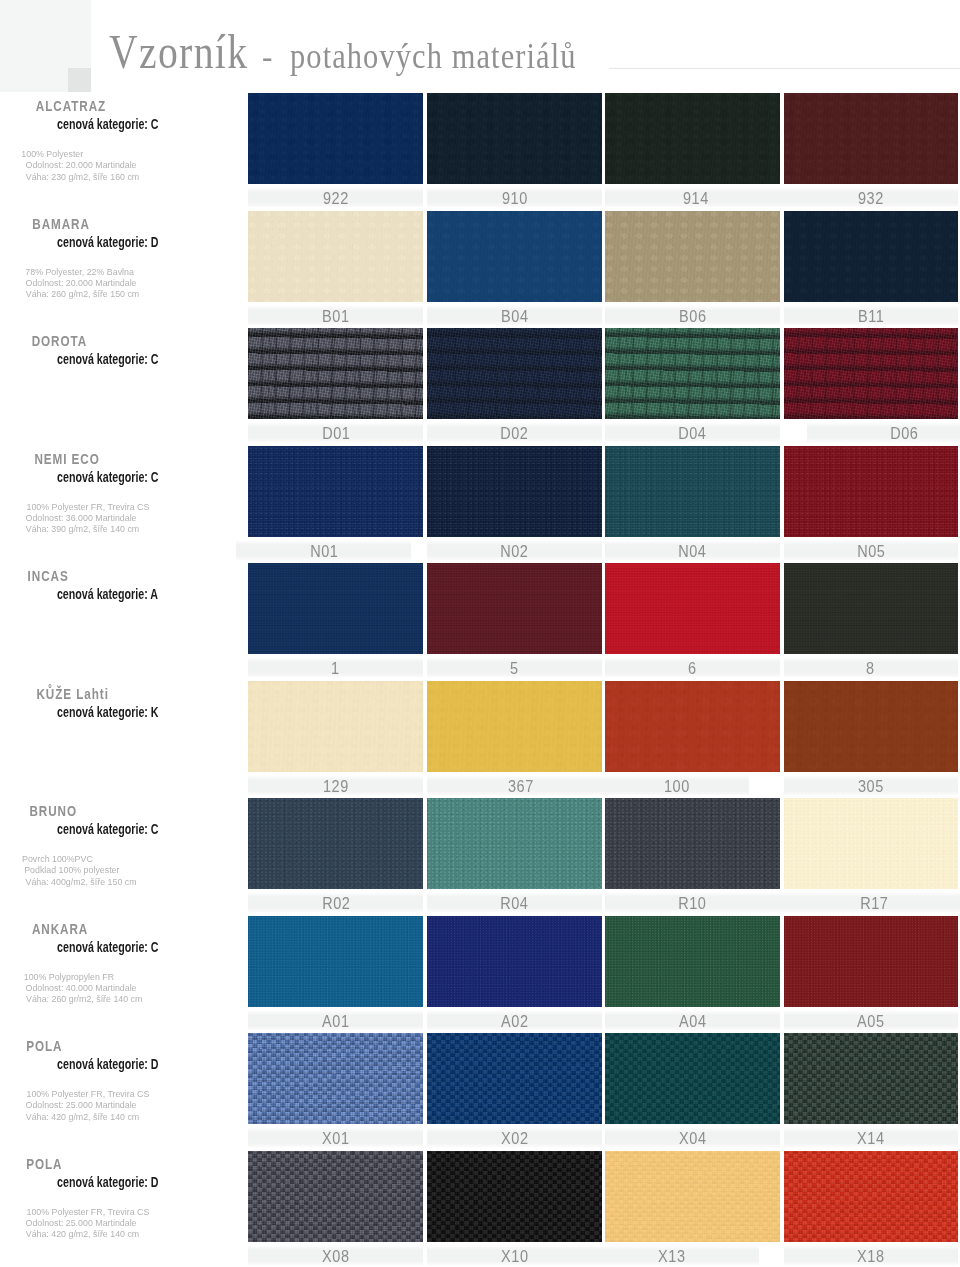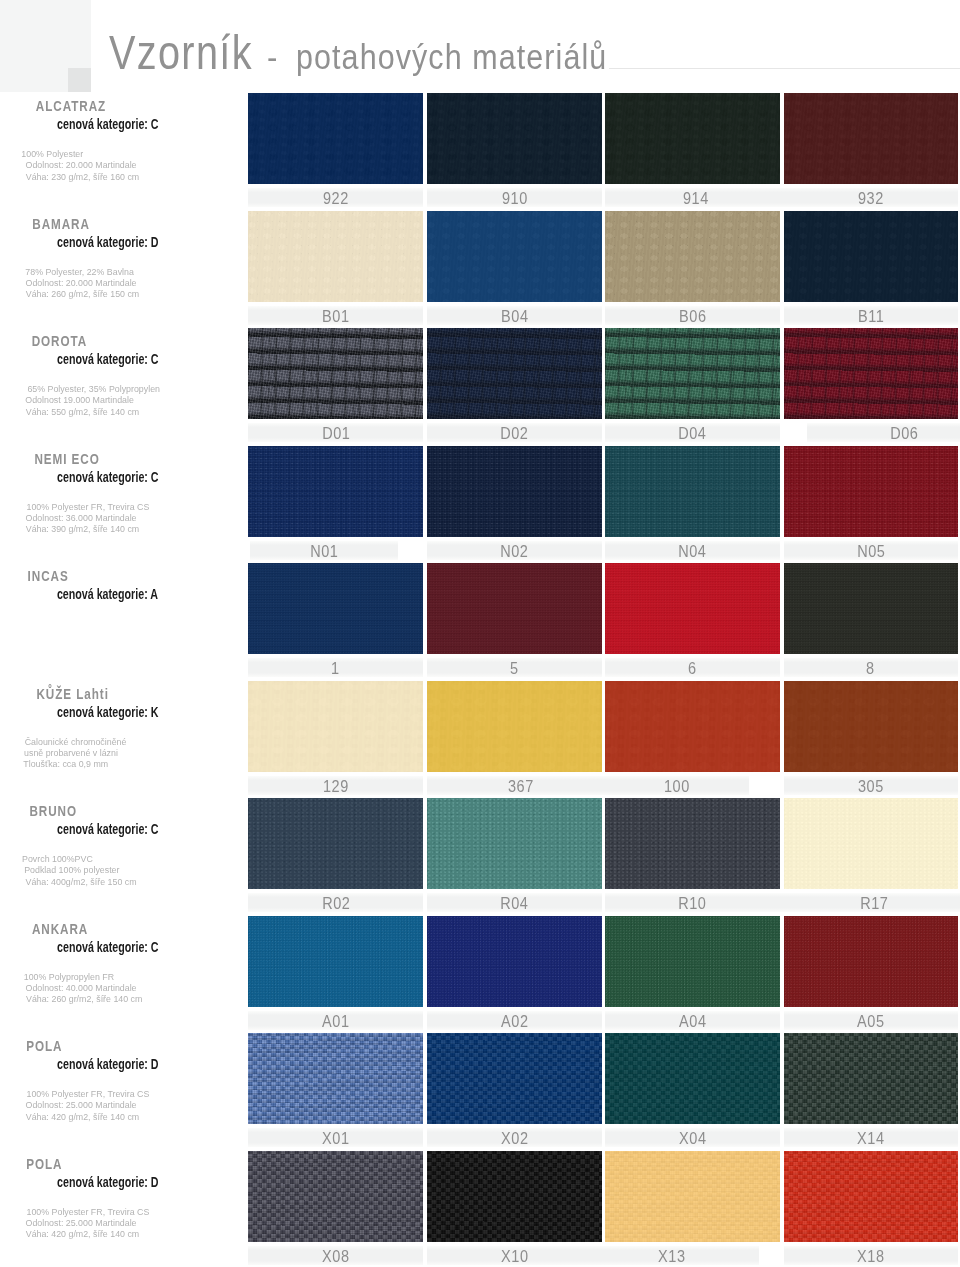--- a/index.html
+++ b/index.html
@@ -1,21 +1,21 @@
 <!DOCTYPE html>
 <html><head>
 <meta charset="utf-8">
 <style>
   html,body{margin:0;padding:0;background:#fff;}
   body{width:960px;height:1267px;font-family:"Liberation Sans",sans-serif;overflow:hidden;position:relative;}
   #page{position:absolute;left:0;top:0;width:960px;height:1267px;background:#fff;}
   .corner-bg{position:absolute;left:0;top:0;width:91px;height:92px;background:#f4f5f5;}
   .corner-sq{position:absolute;left:68px;top:68px;width:23px;height:24px;background:#e3e4e4;}
   .title{position:absolute;left:109px;top:25px;white-space:nowrap;color:#919191;
-         transform-origin:0 0;}
+         transform-origin:0 0;font-family:Liberation Serif, serif;}
   .title .t1{font-size:47.5px;font-weight:400;letter-spacing:1.6px;display:inline-block;transform:scaleX(.835);transform-origin:0 50%;}
   .title .t2{font-size:34px;font-weight:400;letter-spacing:1.05px;display:inline-block;transform:scaleX(.915);transform-origin:0 50%;margin-left:-14px;}
   .title .t3{font-size:34.8px;font-weight:400;letter-spacing:1.25px;display:inline-block;transform:scaleX(.875);transform-origin:0 50%;margin-left:16px;}
   .rule{position:absolute;left:609px;top:68px;width:351px;height:1px;background:#e6e6e6;}
 
   .row{position:absolute;left:0;width:960px;height:117px;}
   .info{position:absolute;left:16px;top:4px;width:237.5px;text-align:left;}
   .nm{font-size:15px;font-weight:bold;color:#919191;letter-spacing:1.2px;padding-right:0px;
       display:inline-block;transform:scaleX(0.78);transform-origin:100% 50%;white-space:nowrap;}
   .cat{font-size:15px;font-weight:bold;color:#1c1c1c;display:inline-block;
@@ -196,25 +196,20 @@
     <div class="lbl" style="left:605.0px;width:174.5px"><span>B06</span></div>
     <div class="sw" style="left:783.5px;width:174.1px;background:#0f2134;--texop:0.45">
         <div class="tex tex-wool"></div>
       </div>
     <div class="lbl" style="left:783.5px;width:174.1px"><span>B11</span></div>
   </div>
   <div class="row" style="top:328.0px">
     <div class="info">
       <div><span class="nm">DOROTA</span></div>
       <div><span class="cat">cenová kategorie: C</span></div>
-      <div class="spec">
-        <div><span>65% Polyester, 35% Polypropylen</span></div>
-        <div><span>Odolnost 19.000 Martindale</span></div>
-        <div><span>Váha: 550 g/m2, šíře 140 cm</span></div>
-      </div>
     </div>
     <div class="sw" style="left:248.0px;width:175.0px;background:#5b5e6c;--texop:0.8">
         <div class="tex tex-chenille"></div>
         <div class="tex2 tex-chenille2"></div>
       </div>
     <div class="lbl" style="left:248.0px;width:175.0px"><span>D01</span></div>
     <div class="sw" style="left:427.0px;width:174.5px;background:#17243f;--texop:0.45">
         <div class="tex tex-chenille"></div>
         <div class="tex2 tex-chenille2"></div>
       </div>
@@ -236,21 +231,21 @@
       <div><span class="cat">cenová kategorie: C</span></div>
       <div class="spec">
         <div><span>100% Polyester FR, Trevira CS</span></div>
         <div><span>Odolnost: 36.000 Martindale</span></div>
         <div><span>Váha: 390 g/m2, šíře 140 cm</span></div>
       </div>
     </div>
     <div class="sw" style="left:248.0px;width:175.0px;background:#10295e;--texop:0.45">
         <div class="tex tex-weave"></div>
       </div>
-    <div class="lbl" style="left:250px;width:148px"><span>N01</span></div>
+    <div class="lbl" style="left:236px;width:175.0px"><span>N01</span></div>
     <div class="sw" style="left:427.0px;width:174.5px;background:#111f3c;--texop:0.45">
         <div class="tex tex-weave"></div>
       </div>
     <div class="lbl" style="left:427.0px;width:174.5px"><span>N02</span></div>
     <div class="sw" style="left:605.0px;width:174.5px;background:#194954;--texop:0.45">
         <div class="tex tex-weave"></div>
       </div>
     <div class="lbl" style="left:605.0px;width:174.5px"><span>N04</span></div>
     <div class="sw" style="left:783.5px;width:174.1px;background:#7f111c;--texop:0.45">
         <div class="tex tex-weave"></div>
@@ -276,25 +271,20 @@
     <div class="lbl" style="left:605.0px;width:174.5px"><span>6</span></div>
     <div class="sw" style="left:783.5px;width:174.1px;background:#292b25;--texop:0.45">
         <div class="tex tex-weave2"></div>
       </div>
     <div class="lbl" style="left:783.5px;width:174.1px"><span>8</span></div>
   </div>
   <div class="row" style="top:680.5px">
     <div class="info">
       <div><span class="nm">KŮŽE Lahti</span></div>
       <div><span class="cat">cenová kategorie: K</span></div>
-      <div class="spec">
-        <div><span>Čalounické chromočiněné</span></div>
-        <div><span>usně probarvené v lázni</span></div>
-        <div><span>Tloušťka: cca 0,9 mm</span></div>
-      </div>
     </div>
     <div class="sw" style="left:248.0px;width:175.0px;background:#f4e6c1;--texop:0.45">
         <div class="tex tex-leather"></div>
       </div>
     <div class="lbl" style="left:248.0px;width:175.0px"><span>129</span></div>
     <div class="sw" style="left:427.0px;width:174.5px;background:#e5be4a;--texop:0.45">
         <div class="tex tex-leather"></div>
       </div>
     <div class="lbl" style="left:427.0px;width:187px"><span>367</span></div>
     <div class="sw" style="left:605.0px;width:174.5px;background:#ae351d;--texop:0.45">

